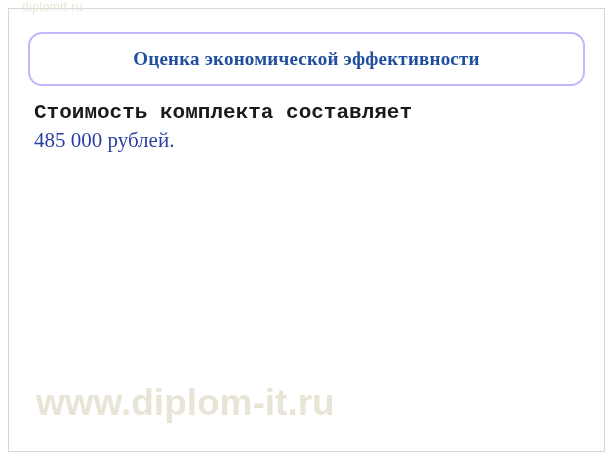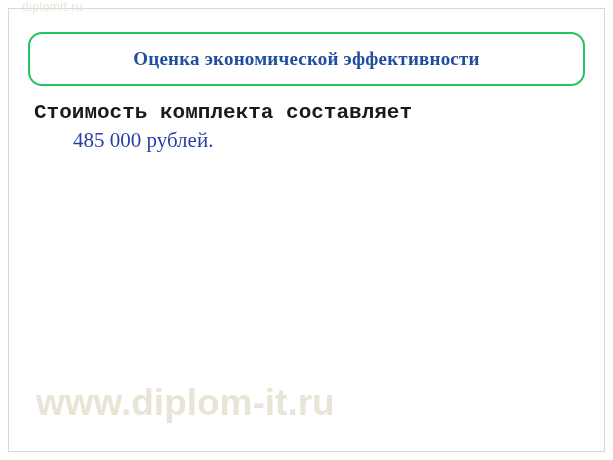--- a/index.html
+++ b/index.html
@@ -54,21 +54,21 @@
     white-space: nowrap;
     z-index: 3;
     pointer-events: none;
   }
   .title-box {
     position: absolute;
     left: 28px;
     top: 32px;
     width: 557px;
     height: 54px;
-    border: 2px solid #22c55e;
+    border: 2px solid #c4b5fd;
     border-radius: 14px;
     box-sizing: border-box;
     display: flex;
     align-items: center;
     justify-content: center;
     background: #ffffff;
   }
   .title-text {
     font-family: "Liberation Serif", serif;
     font-size: 19px;
@@ -91,21 +91,20 @@
     font-size: 21px;
     font-weight: bold;
     color: #1a1a1a;
     line-height: 1.28;
   }
   .line-val {
     font-family: "Liberation Serif", serif;
     font-size: 21px;
     color: #2a3fa5;
     line-height: 1.28;
-    margin-left: 39px;
   }
   .line-val .accent {
     color: #d02020;
   }
   .para.last {
     margin-bottom: 0;
   }
   .p1 { margin-bottom: 22px; }
   .p2 { margin-bottom: 20px; }
   .p3 { margin-bottom: 22px; }

